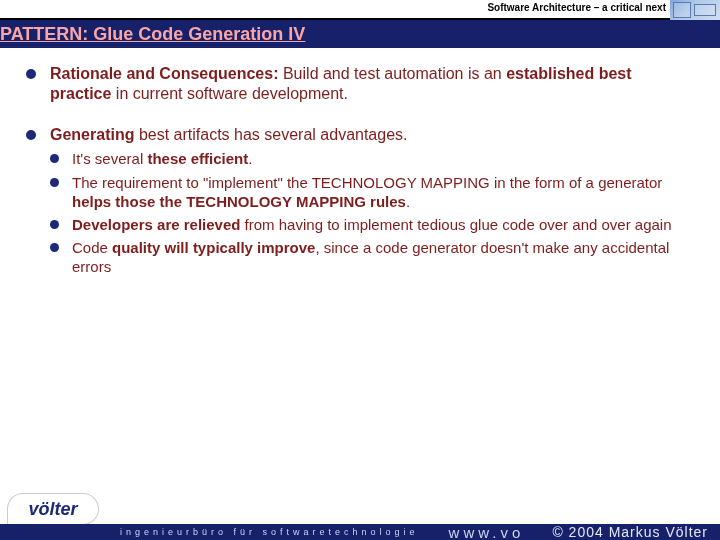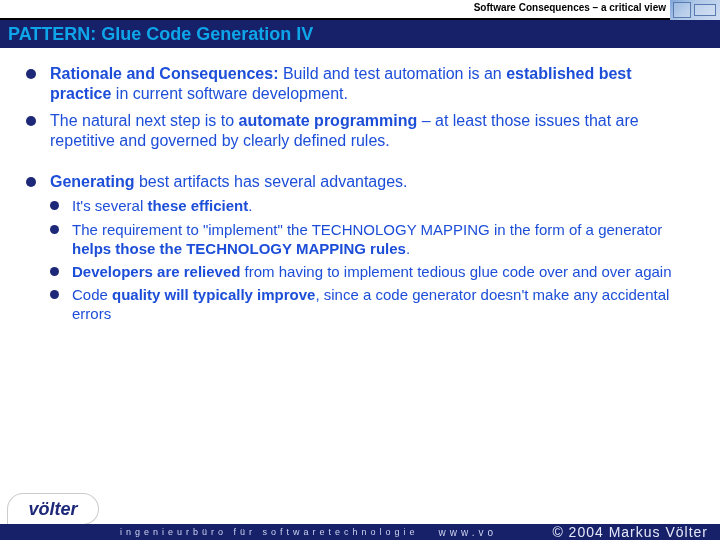--- a/index.html
+++ b/index.html
@@ -27,30 +27,30 @@
   }
   .topbar-deco::before, .topbar-deco::after {
     content:""; position:absolute; border:1px solid #5a7bb0;
     background: rgba(255,255,255,0.15);
   }
   .topbar-deco::before { left:3px; top:2px; width:16px; height:14px; }
   .topbar-deco::after  { left:24px; top:4px; width:20px; height:10px; }
   .titleband {
     width: 100%; height: 28px;
     background: #16216a;
-    color: #0ea5e9;
+    color: #fca5a5;
     font-weight: bold;
     font-size: 18px;
-    padding-left: 8px;
     line-height: 28px;
+    text-decoration: underline;
   }
   .content {
     padding: 16px 42px 0 26px;
     font-size: 16px;
-    color: #1d4ed8;
+    color: #7f1d1d;
     line-height: 1.28;
   }
   ul.outer { list-style: none; }
   ul.outer > li {
     position: relative;
     padding-left: 24px;
     margin-bottom: 6px;
   }
   ul.outer > li::before {
     content: ""; position: absolute; left: 0; top: 5px;
@@ -88,49 +88,46 @@
     font-size: 18px; color: #1d2878;
     box-shadow: 0 0 0 1px #ccc;
   }
   .footer-text {
     margin-left: 120px;
     font-size: 9px;
     letter-spacing: 4px;
     color: #cdd3f0;
   }
   .footer-url {
-    margin-left: 20px;
-    font-size: 10px;
+    margin-left: 30px;
+    font-size: 15px;
     letter-spacing: 4px;
     color: #cdd3f0;
   }
   .footer-copy {
     position: absolute; right: 12px;
     font-size: 14px;
     color: #e6e8f9;
     letter-spacing: 1px;
   }
 </style>
 </head>
 <body>
 
 <div class="topbar">
-  <span class="topbar-title">Software Consequences – a critical view</span>
+  <span class="topbar-title">Software Architecture – a critical next</span>
   <div class="topbar-deco"></div>
 </div>
 
 <div class="titleband">PATTERN: Glue Code Generation IV</div>
 
 <div class="content">
   <ul class="outer">
     <li>
       <b>Rationale and Consequences:</b><span> Build and test automation is an </span><b>established best practice</b><span> in current software development.</span>
-    </li>
-    <li>
-      <span>The natural next step is to </span><b>automate programming</b><span> – at least those issues that are repetitive and governed by clearly defined rules.</span>
     </li>
   </ul>
   <div class="gap"></div>
   <ul class="outer">
     <li>
       <b>Generating</b><span> best artifacts has several advantages.</span>
       <ul class="inner">
         <li>
           <span>It's several </span><b>these efficient</b><span>.</span>
         </li>

